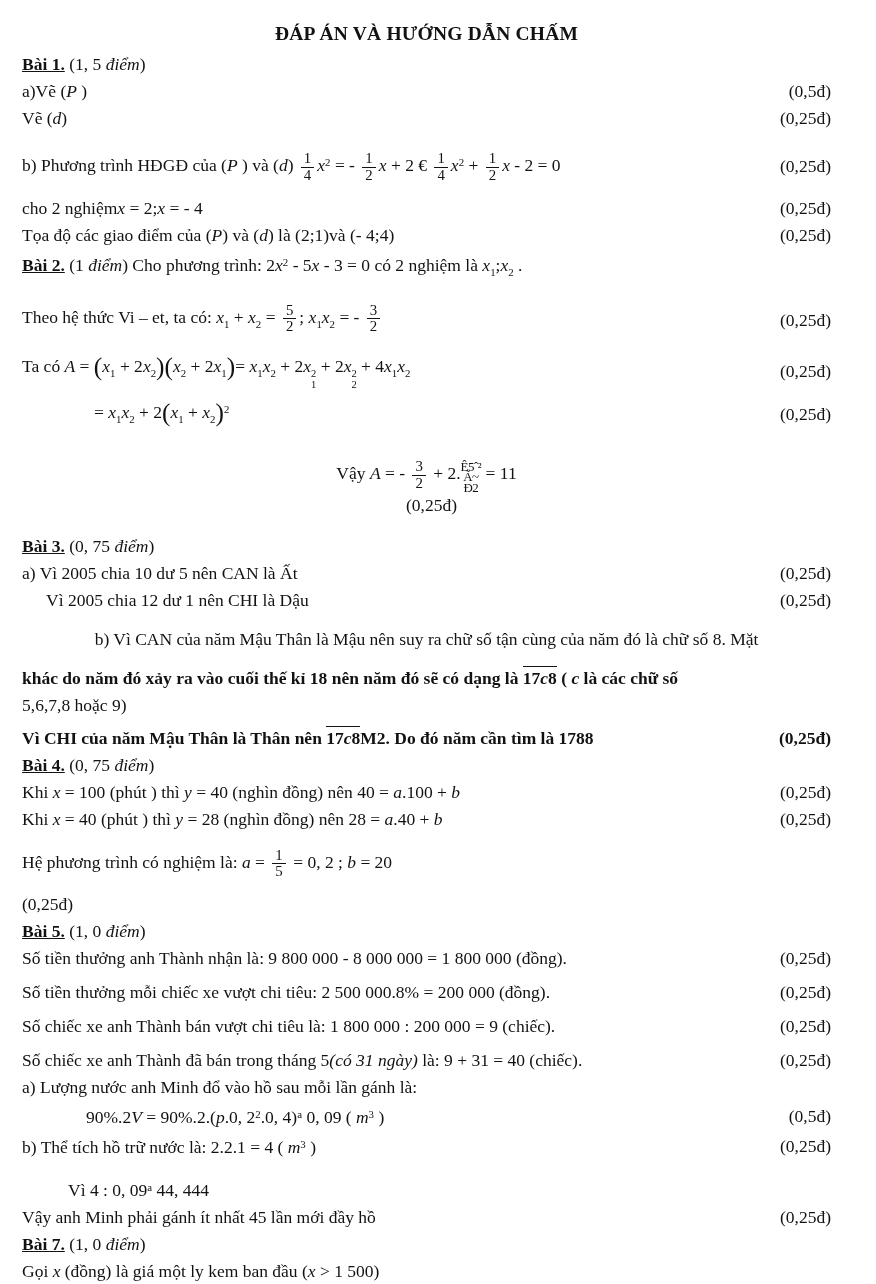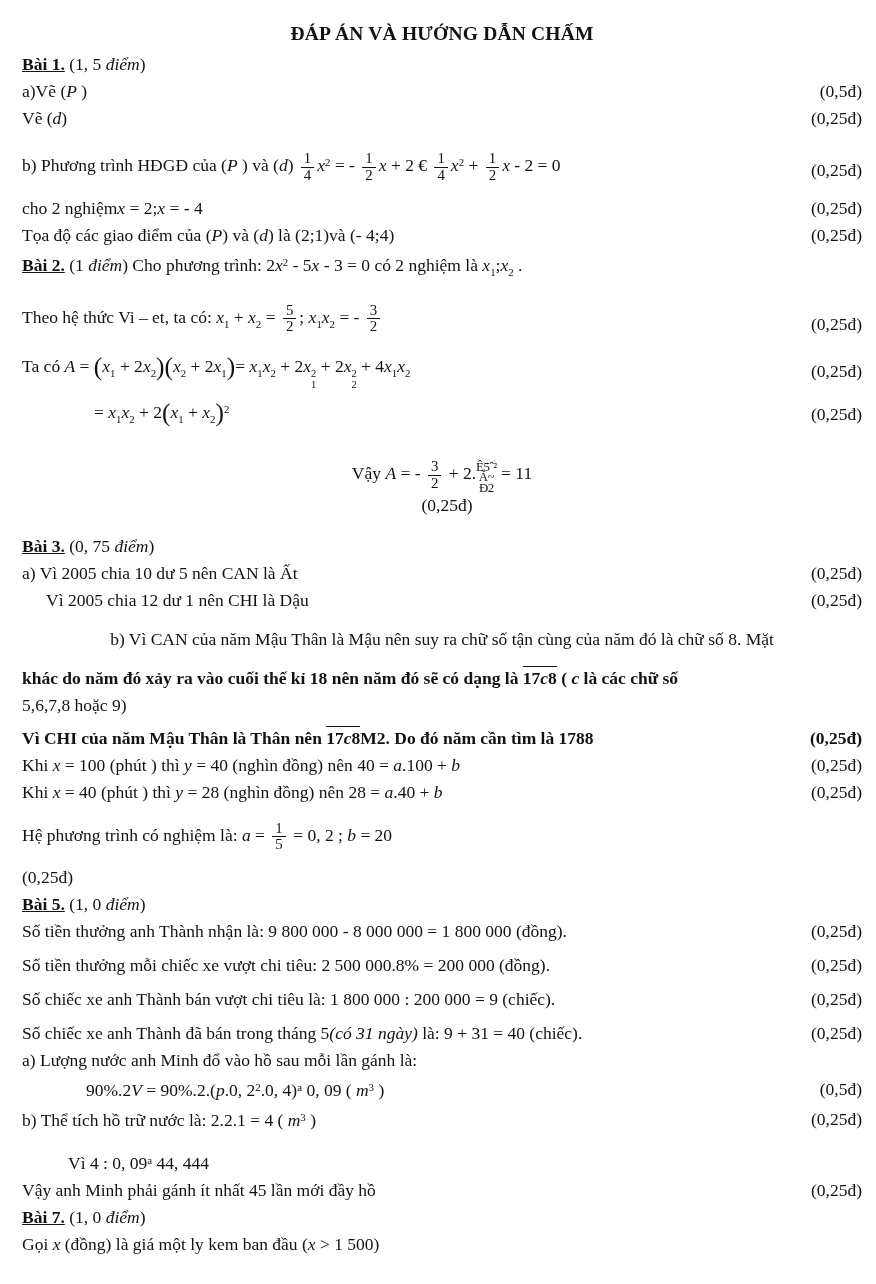--- a/index.html
+++ b/index.html
@@ -1,29 +1,29 @@
 <!DOCTYPE html>
 <html><head>
 <meta charset="utf-8">
 <style>
   html,body{margin:0;padding:0;background:#ffffff;}
   .page{
     width:876px;height:1284px;box-sizing:border-box;
-    padding:20px 14px 20px 22px;
+    padding:20px 45px 20px 22px;
     font-family:"Liberation Serif","DejaVu Serif",serif;
     font-size:17.5px;color:#121212;overflow:hidden;
   }
   .doc-title{
     text-align:center;font-weight:bold;font-size:19.5px;
     letter-spacing:.2px;line-height:27px;margin-bottom:4px;
   }
   .line{display:flex;align-items:center;line-height:27px;min-height:27px;}
   .content{flex:1;}
   .score{white-space:nowrap;padding-left:10px;}
-  .tall{padding:11px 0;align-items:flex-end;}
+  .tall{padding:11px 0;}
   .tall2{padding:14px 0;}
   .ovline{padding-top:6px;font-weight:bold;}  .mt4{margin-top:4px;}
   .mt6{margin-top:6px;}  .mt7{margin-top:7px;}
   .mt8{margin-top:0;}  .mt12{margin-top:12px;flex-direction:column;}
   .ind1 .content{padding-left:24px;}
   .ind2 .content{padding-left:46px;margin-top:12px;}
   .ind3 .content{padding-left:72px;}
   .ind4 .content{padding-left:64px;}
   .sg-it{font-style:italic;}
   .sg-b{font-weight:bold;}
@@ -138,20 +138,23 @@
   <div class="line mt6 ovline">
       <span class="content"><span class="sg-tx">khác do năm đó xảy ra vào cuối thế kỉ 18 nên năm đó sẽ có dạng là </span><span class="sg-ov"><span class="sg-tx">17</span><span class="sg-it">c</span><span class="sg-tx">8</span></span><span class="sg-tx"> ( </span><span class="sg-it">c</span><span class="sg-tx"> là các chữ số</span></span>
     </div>
   <div class="line">
       <span class="content"><span class="sg-tx">5,6,7,8 hoặc 9)</span></span>
     </div>
   <div class="line mt8 ovline">
       <span class="content"><span class="sg-tx">Vì CHI của năm Mậu Thân là Thân nên  </span><span class="sg-ov"><span class="sg-tx">17</span><span class="sg-it">c</span><span class="sg-tx">8</span></span><span class="sg-tx">M2</span><span class="sg-tx">. Do đó năm cần tìm là 1788</span></span>
       <span class="score">(0,25đ)</span>
     </div>
+  <div class="line mt8">
+      <span class="content"><span class="sg-bu">Bài 4.</span><span class="sg-tx"> (0, 75 </span><span class="sg-it">điểm</span><span class="sg-tx">)</span></span>
+    </div>
   <div class="line">
       <span class="content"><span class="sg-tx">Khi </span><span class="sg-it">x</span><span class="sg-tx"> =  100 (phút )  thì </span><span class="sg-it">y</span><span class="sg-tx"> =  40 (nghìn đồng)  nên 40 = </span><span class="sg-it">a</span><span class="sg-tx">.100 + </span><span class="sg-it">b</span></span>
       <span class="score">(0,25đ)</span>
     </div>
   <div class="line">
       <span class="content"><span class="sg-tx">Khi </span><span class="sg-it">x</span><span class="sg-tx"> =  40  (phút )  thì </span><span class="sg-it">y</span><span class="sg-tx"> =  28 (nghìn đồng)  nên 28 = </span><span class="sg-it">a</span><span class="sg-tx">.40 + </span><span class="sg-it">b</span></span>
       <span class="score">(0,25đ)</span>
     </div>
   <div class="line tall mt4">
       <span class="content"><span class="sg-tx">Hệ phương trình có nghiệm là: </span><span class="sg-it">a</span><span class="sg-tx"> = </span><span class="frac">

